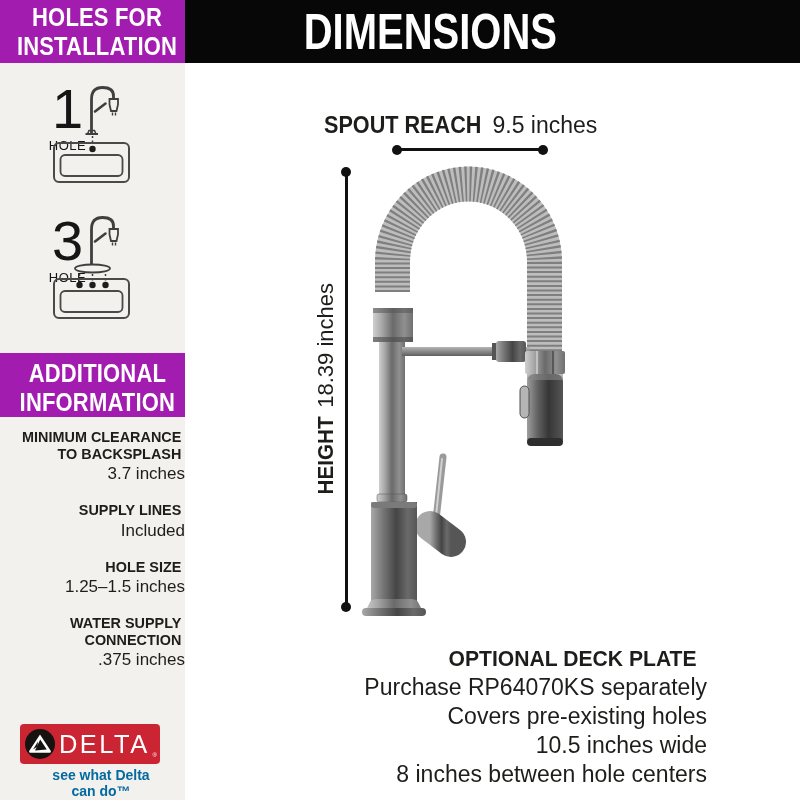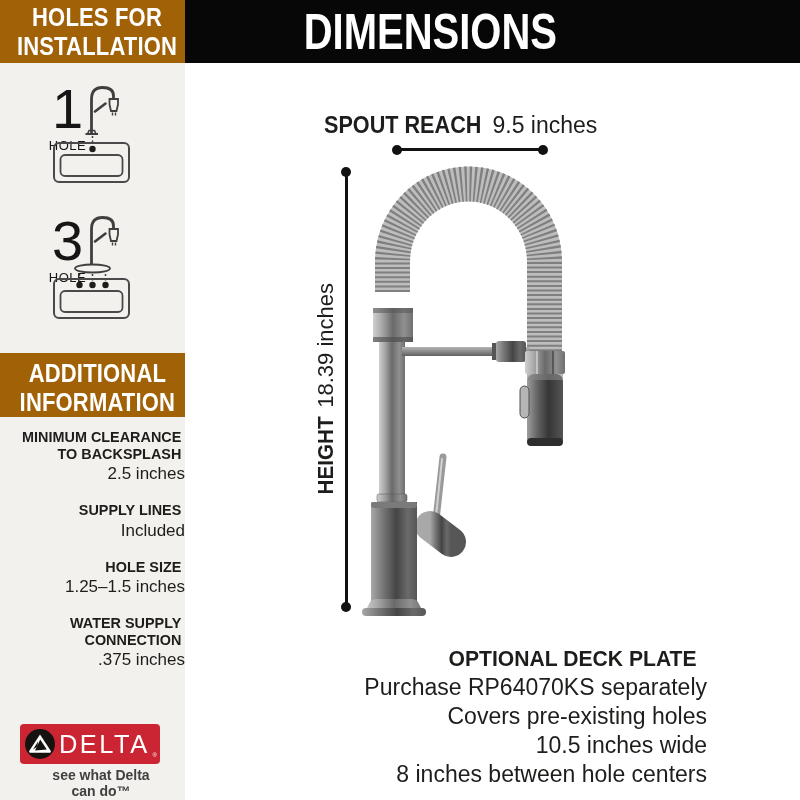--- a/index.html
+++ b/index.html
@@ -3,21 +3,21 @@
 <meta charset="utf-8">
 <style>
   html,body{margin:0;padding:0;background:#ffffff;}
   *{box-sizing:border-box;}
   #page{position:relative;width:800px;height:800px;background:#ffffff;overflow:hidden;
         font-family:"Liberation Sans", sans-serif;color:#1d1d1b;}
   .abs{position:absolute;}
 
   
   #sidebar{left:0;top:0;width:185px;height:800px;background:#f3f1ed;}
-  .dark-header{left:0;width:195px;background:#a16207;display:flex;align-items:center;justify-content:center;}
+  .dark-header{left:0;width:195px;background:#a21caf;display:flex;align-items:center;justify-content:center;}
   .dark-header .hd-text{color:#ffffff;font-weight:bold;font-size:25px;line-height:29px;
         text-align:center;white-space:pre-line;transform:scaleX(.88);letter-spacing:.2px;}
   #holes-header{top:0;height:63px;}
   #additional-header{top:353px;height:64px;align-items:flex-end;}
 
   .hole-option{left:0;width:185px;height:115px;}
   .hole-count{position:absolute;left:40px;width:55px;text-align:center;top:2px;
         font-size:56px;line-height:54px;font-weight:400;color:#161616;}
   .hole-unit{position:absolute;left:40px;width:55px;text-align:center;top:58px;
         font-size:13px;letter-spacing:.5px;color:#161616;}
@@ -26,21 +26,21 @@
   #info-list{left:0;top:429px;width:185px;}
   .info-item{margin-bottom:19px;text-align:right;}
   .info-label{font-weight:bold;font-size:15px;line-height:16.5px;white-space:pre-line;transform:scaleX(.96);}
   .info-value{font-size:17px;line-height:19px;margin-top:2px;}
 
   #delta-logo{left:20px;top:724px;width:140px;height:40px;background:#cb2533;border-radius:4px;}
   #delta-mark{position:absolute;left:5px;top:5px;width:30px;height:30px;}
   #delta-word{position:absolute;left:38px;top:0;width:100px;height:40px;display:flex;align-items:center;
         color:#ffffff;font-size:26px;letter-spacing:2.5px;font-weight:400;transform:scaleX(.98);}
   #delta-reg{color:#ffffff;font-size:6px;position:absolute;right:3px;bottom:6px;}
-  #delta-tagline{left:0;top:767px;width:157px;text-align:center;font-weight:bold;font-size:14px;color:#404040;padding-left:45px;}
+  #delta-tagline{left:0;top:767px;width:157px;text-align:center;font-weight:bold;font-size:14px;color:#0369a1;padding-left:45px;}
 
   
   #main{left:185px;top:0;width:720px;height:800px;background:#ffffff;}
   #main-header{left:0;top:0;width:615px;height:63px;background:#070707;display:flex;
         align-items:center;justify-content:center;padding-right:125px;}
   #main-title{color:#ffffff;font-weight:bold;font-size:50px;transform:scaleX(.8);white-space:nowrap;}
 
   #spout-line-label{left:0;top:112px;width:615px;padding-right:69px;text-align:center;font-size:23px;}
   .dim-bold{font-weight:bold;transform:scaleX(.94);display:inline-block;}
   .dim-line{background:#111111;}
@@ -122,21 +122,21 @@
 
     <div id="additional-header" class="abs dark-header">
       <span class="hd-text">ADDITIONAL
 INFORMATION</span>
     </div>
 
     <div id="info-list" class="abs">
       <div class="info-item">
         <div class="info-label">MINIMUM CLEARANCE
 TO BACKSPLASH</div>
-        <div class="info-value">2.5 inches</div>
+        <div class="info-value">3.7 inches</div>
       </div>
       <div class="info-item">
         <div class="info-label">SUPPLY LINES</div>
         <div class="info-value">Included</div>
       </div>
       <div class="info-item">
         <div class="info-label">HOLE SIZE</div>
         <div class="info-value">1.25–1.5 inches</div>
       </div>
       <div class="info-item">

